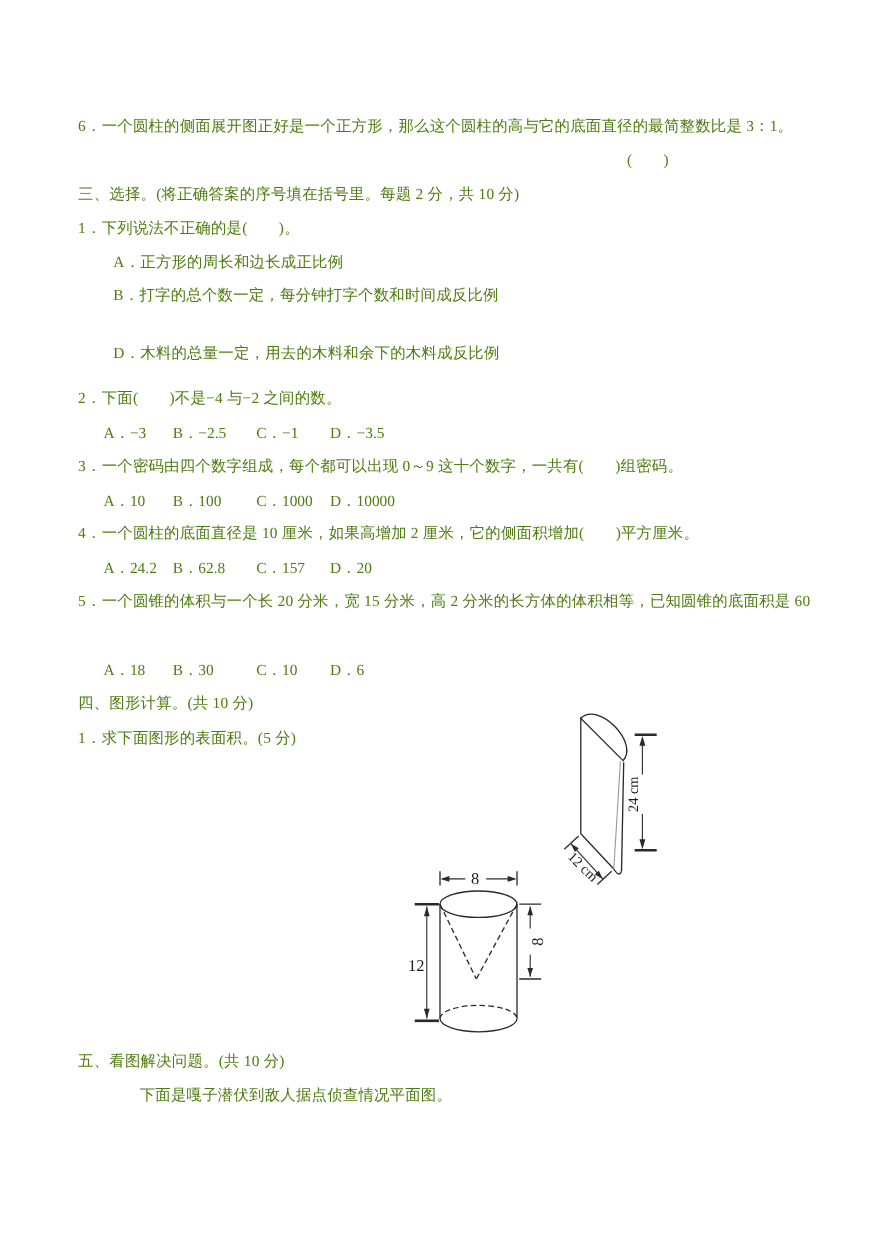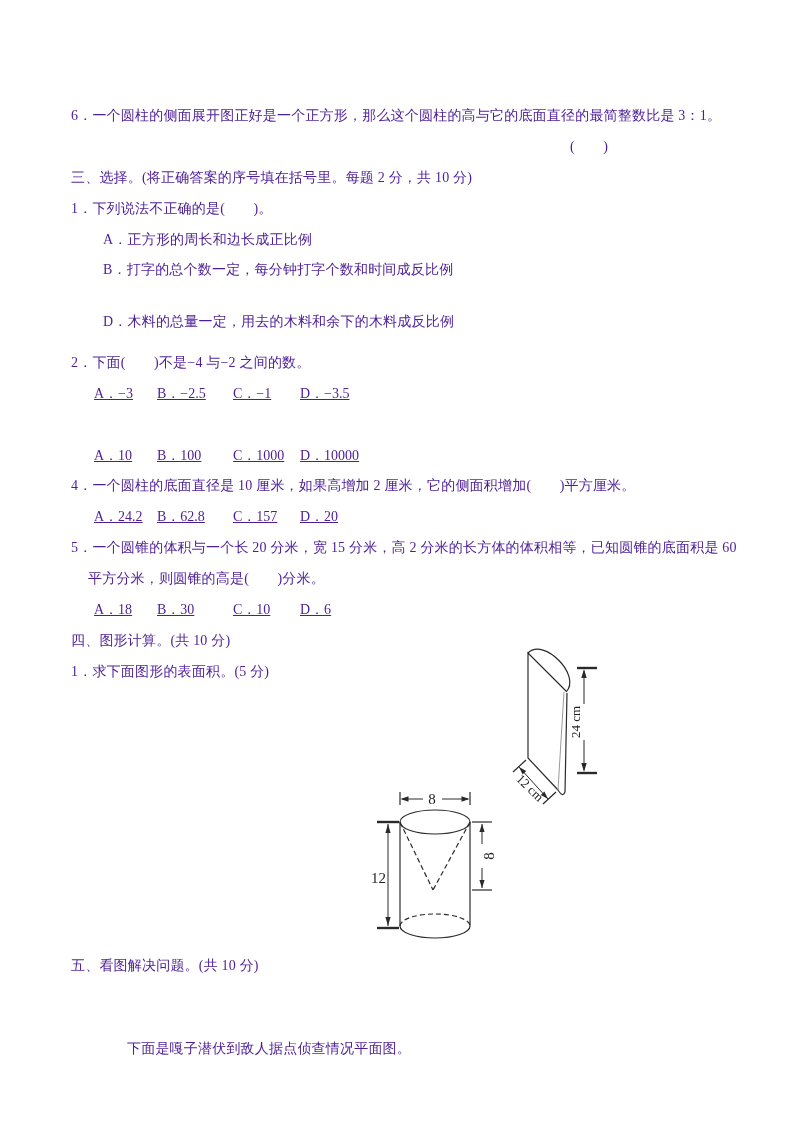--- a/index.html
+++ b/index.html
@@ -1,20 +1,20 @@
 <!DOCTYPE html>
 <html><head>
 <meta charset="utf-8">
 <style>
   html,body{margin:0;padding:0;background:#e8e8e8;}
   #page{position:relative;width:793px;height:1122px;background:#ffffff;overflow:hidden;
-        font-family:"Liberation Serif","DejaVu Serif",serif;color:#4c1d95;}
+        font-family:"Liberation Serif","DejaVu Serif",serif;color:#4d7c0f;}
   .ln{position:absolute;white-space:pre;font-size:14px;line-height:17px;letter-spacing:.2px;}
   .orow{position:absolute;height:18px;font-size:14px;}
-  .orow span{position:absolute;top:0;white-space:pre;text-decoration:underline;}
+  .orow span{position:absolute;top:0;white-space:pre;}
   .oc0{left:0}.oc1{left:63px}.oc2{left:139px}.oc3{left:206px}
   svg.fig{position:absolute;}
   svg.fig text{font-family:"Liberation Serif","DejaVu Serif",serif;fill:#1e1e1e;}
   .stroke{fill:none;stroke:#2a2a2a;stroke-width:1.2;}
   .dim{fill:none;stroke:#2a2a2a;stroke-width:1;}
   .tick{fill:none;stroke:#2a2a2a;stroke-width:2.4;}
   .tickthin{fill:none;stroke:#2a2a2a;stroke-width:1.2;}
   .dash{stroke-dasharray:5,3;}
   .ah{fill:#2a2a2a;stroke:none;}
 </style>
@@ -34,37 +34,37 @@
   <div class="ln" style="top:313px;left:103px">D．木料的总量一定，用去的木料和余下的木料成反比例</div>
 
   <div class="ln" style="top:354px;left:71px">2．下面(　　)不是−4 与−2 之间的数。</div>
   <div class="orow" style="top:385px;left:94px">
     <span class="oc0">A．−3</span>
     <span class="oc1">B．−2.5</span>
     <span class="oc2">C．−1</span>
     <span class="oc3">D．−3.5</span>
   </div>
 
+  <div class="ln" style="top:416px;left:71px">3．一个密码由四个数字组成，每个都可以出现 0～9 这十个数字，一共有(　　)组密码。</div>
   <div class="orow" style="top:447px;left:94px">
     <span class="oc0">A．10</span>
     <span class="oc1">B．100</span>
     <span class="oc2">C．1000</span>
     <span class="oc3">D．10000</span>
   </div>
 
   <div class="ln" style="top:477px;left:71px">4．一个圆柱的底面直径是 10 厘米，如果高增加 2 厘米，它的侧面积增加(　　)平方厘米。</div>
   <div class="orow" style="top:508px;left:94px">
     <span class="oc0">A．24.2</span>
     <span class="oc1">B．62.8</span>
     <span class="oc2">C．157</span>
     <span class="oc3">D．20</span>
   </div>
 
   <div class="ln" style="top:539px;left:71px">5．一个圆锥的体积与一个长 20 分米，宽 15 分米，高 2 分米的长方体的体积相等，已知圆锥的底面积是 60</div>
-  <div class="ln" style="top:570px;left:88px">平方分米，则圆锥的高是(　　)分米。</div>
   <div class="orow" style="top:601px;left:94px">
     <span class="oc0">A．18</span>
     <span class="oc1">B．30</span>
     <span class="oc2">C．10</span>
     <span class="oc3">D．6</span>
   </div>
 
   <div class="ln" style="top:632px;left:71px">四、图形计算。(共 10 分)</div>
   <div class="ln" style="top:663px;left:71px">1．求下面图形的表面积。(5 分)</div>
 
@@ -127,15 +127,15 @@
       <path class="tickthin" d="M112,104 L132,104"></path>
       <path class="dim" d="M122,38 L122,58"></path>
       <path class="dim" d="M122,82 L122,102"></path>
       <polygon class="ah" points="122,38 119.4,46 124.6,46"></polygon>
       <polygon class="ah" points="122,102 119.4,94 124.6,94"></polygon>
       <text x="134" y="70" font-size="15" text-anchor="middle" transform="rotate(-90 134 70)">8</text>
     </g>
   </svg>
 
   <div class="ln" style="top:957px;left:71px">五、看图解决问题。(共 10 分)</div>
-  <div class="ln" style="top:1040px;left:127px">下面是嘎子潜伏到敌人据点侦查情况平面图。</div>
+  <div class="ln" style="top:988px;left:127px">下面是嘎子潜伏到敌人据点侦查情况平面图。</div>
 
 </div>
 
 </body></html>

